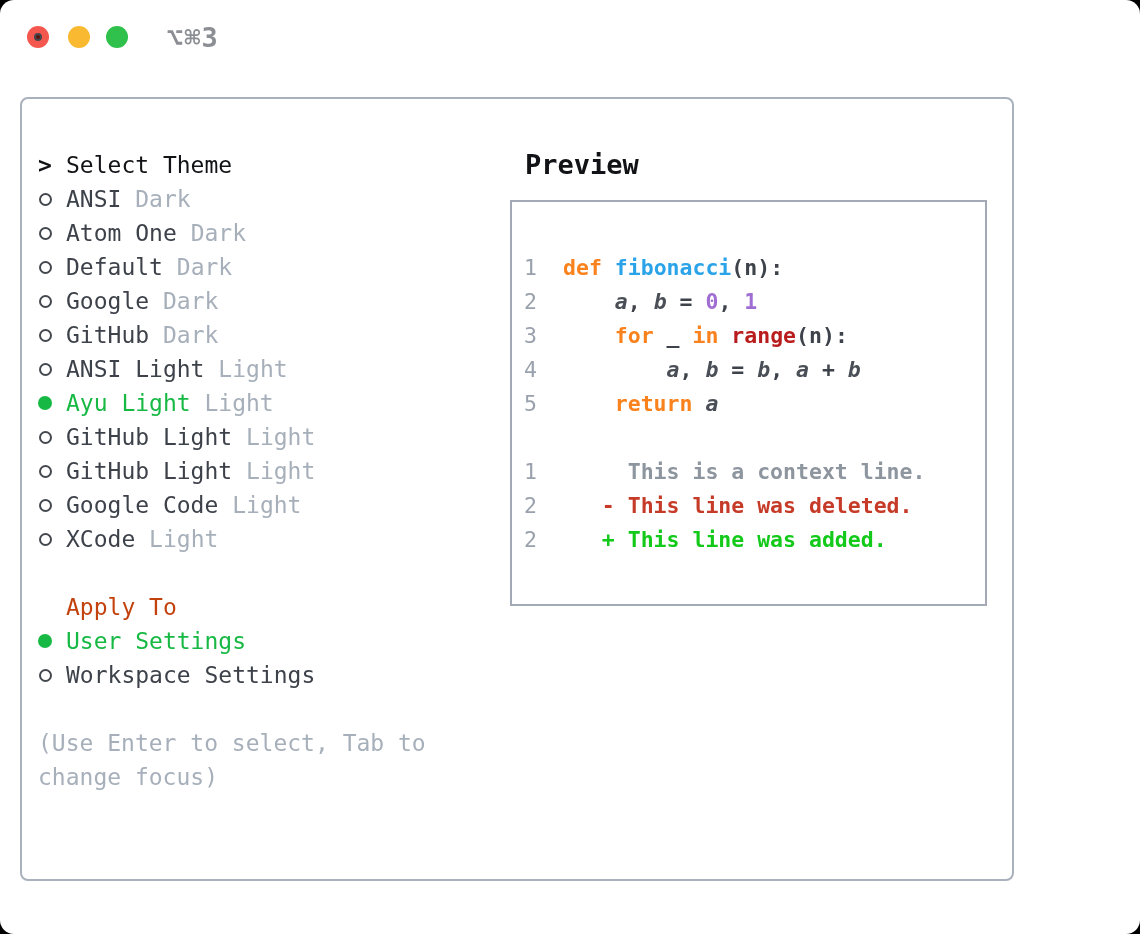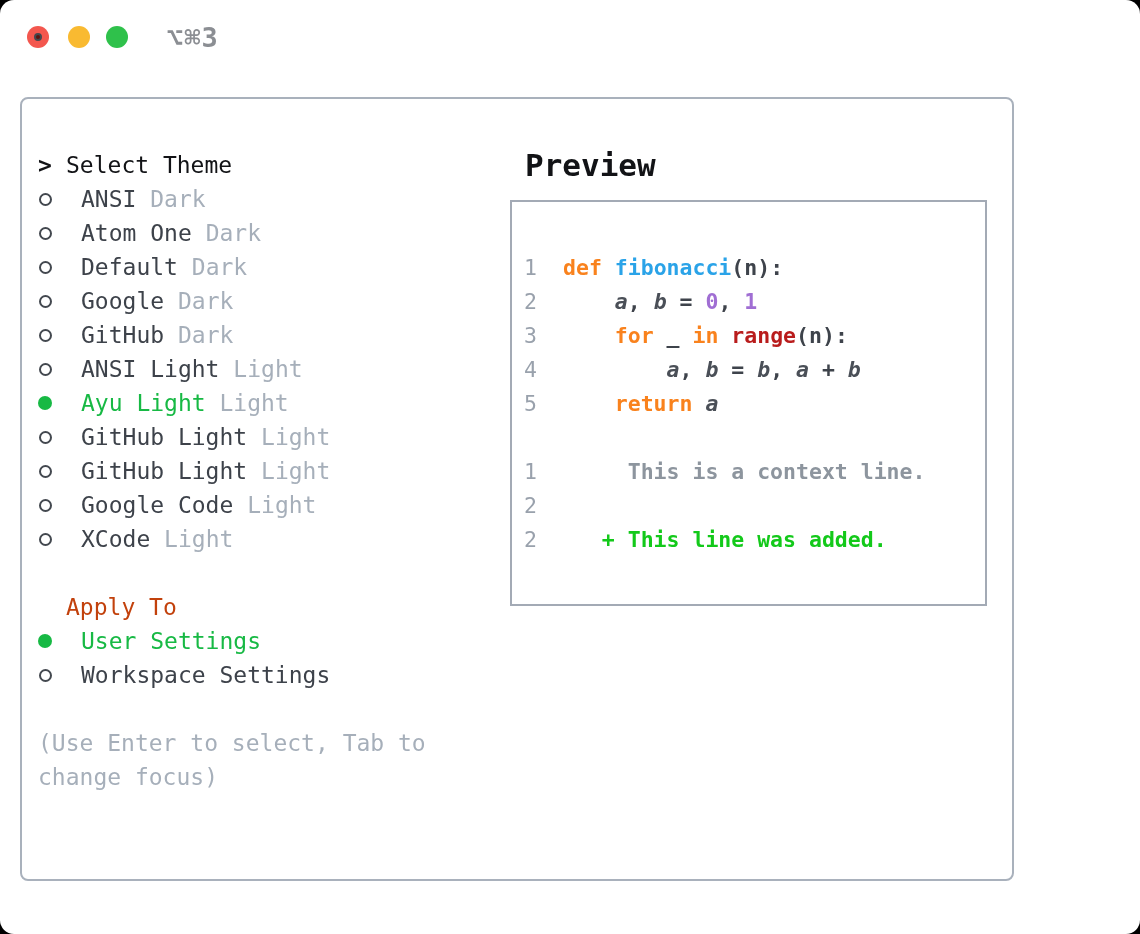--- a/index.html
+++ b/index.html
@@ -21,30 +21,30 @@
 
   
   .sidebar{position:absolute;left:16px;top:49px;width:420px;font-size:23px;color:#3d424a;}
   .row{height:34px;display:flex;align-items:center;}
   .marker{width:14px;margin-right:14px;flex:none;display:flex;align-items:center;justify-content:center;}
   .prompt{font-weight:bold;color:#121316;font-size:23px;}
   .hdr{font-weight:normal;color:#121316;}
   .subhdr{color:#c2410c;}
   .dot{width:13px;height:13px;box-sizing:border-box;border:2px solid #43484f;border-radius:50%;}
   .dot.sel{width:14px;height:14px;border:none;background:#17b944;}
-  .item-text{white-space:pre;margin-left:15px;}
+  .item-text{white-space:pre;}
   .item-label{color:#3d424a;}
   .item-label.sel{color:#17b944;}
   .item-suffix{color:#a6afba;}
   .spacer{height:34px;}
   .hint{color:#a6afba;line-height:34px;width:406px;}
 
   
   .preview-col{position:absolute;left:481px;top:49px;}
-  .preview-title{height:34px;line-height:34px;padding-left:22px;font-size:31px;font-weight:bold;color:#121316;}
+  .preview-title{height:34px;line-height:34px;padding-left:22px;font-size:27px;font-weight:bold;color:#121316;}
   .preview-box{margin-top:18px;margin-left:7px;width:477px;height:406px;box-sizing:border-box;
                border:2px solid #a3aab5;background:#fff;padding:48px 0 0 12px;overflow:hidden;}
   .code-row{height:34px;display:flex;align-items:center;font-size:21.5px;}
   .ln{width:13px;flex:none;text-align:right;color:#99a1ac;}
   .codetext{white-space:pre;margin-left:26px;color:#3e434b;font-weight:bold;}
   .tk-kw{color:#f9821d;}
   .tk-fn{color:#2aa3e8;}
   .tk-call{color:#b91c1c;text-align:center;}
   .tk-num{color:#a06ed3;}
   .tk-var{color:#4a4f57;font-style:italic;}
@@ -190,20 +190,21 @@
             <span class="ln">5</span>
             <span class="codetext"><span class="tk-pl">    </span><span class="tk-kw">return</span><span class="tk-pl"> </span><span class="tk-var">a</span></span>
           </div>
           <div class="code-row"></div>
           <div class="code-row">
             <span class="ln">1</span>
             <span class="codetext diff-context">     This is a context line.</span>
           </div>
           <div class="code-row">
             <span class="ln">2</span>
+            <span class="codetext diff-deleted">   - This line was deleted.</span>
           </div>
           <div class="code-row">
             <span class="ln">2</span>
             <span class="codetext diff-added">   + This line was added.</span>
           </div>
         </div>
     </div>
 
   </div>
 </div>

